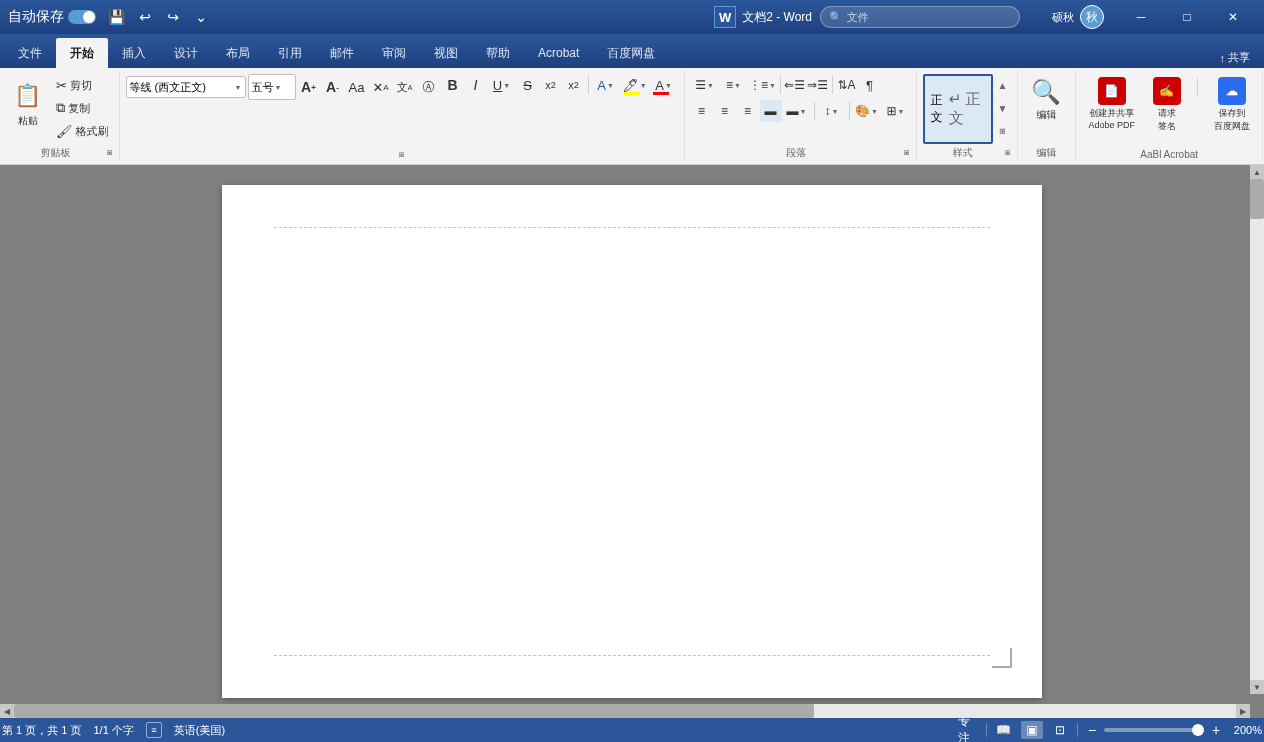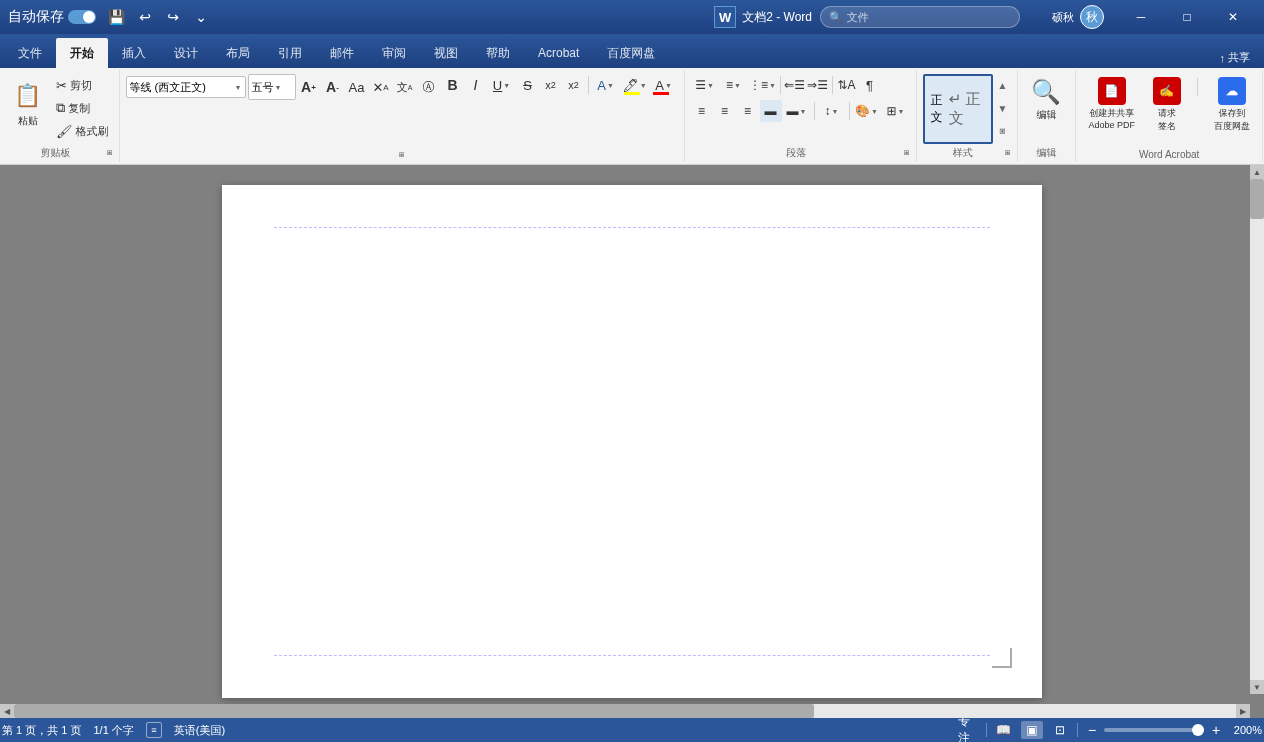--- a/index.html
+++ b/index.html
@@ -887,21 +887,21 @@
         </div>
         <div class="separator-v" style="margin: 4px 8px;"></div>
         <div class="adobe-btns">
           <div class="adobe-btn">
             <div class="adobe-icon" style="background:#2b6ced;font-size:12px;">☁</div>
             <span class="adobe-label">保存到<br>百度网盘</span>
           </div>
         </div>
       </div>
       <div class="group-label-area">
-        <span class="group-label">Word Acrobat</span>
+        <span class="group-label">AaBl Acrobat</span>
       </div>
     </div>
 
     <div style="display:flex;align-items:flex-start;padding:4px 2px;">
       <div class="icon-btn" style="font-size:10px;margin-top:0;">▲</div>
     </div>
   </div>
 </div>
 
 <div class="document-area">

